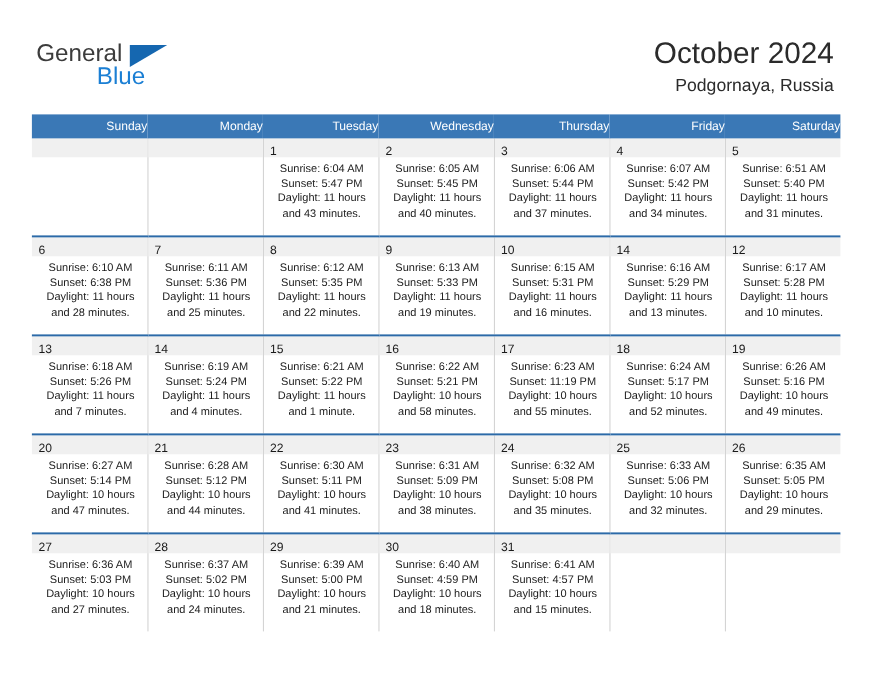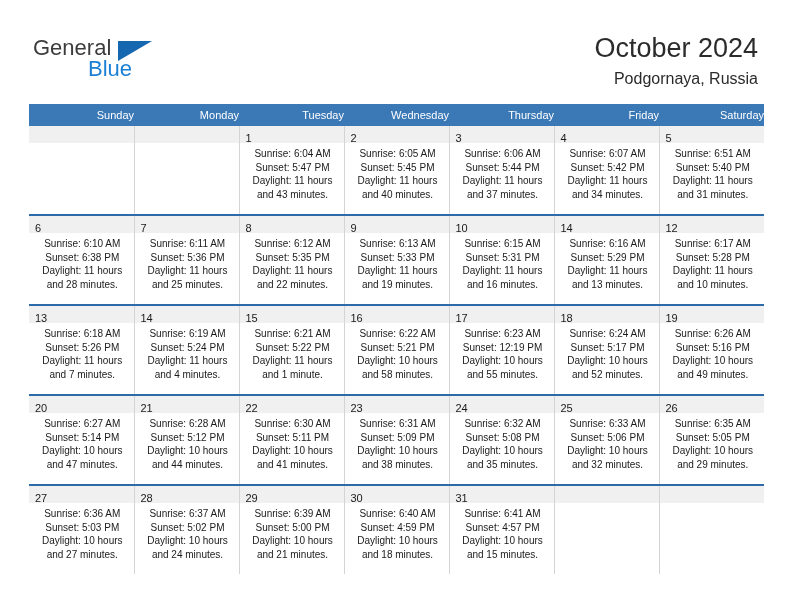--- a/index.html
+++ b/index.html
@@ -382,21 +382,21 @@
                   <div class="cell-line">Daylight: 10 hours</div>
                   <div class="cell-line">and 58 minutes.</div>
                 </div>
               </div>
             </td>
             <td>
               <div class="cell-inner">
                 <div class="daynum-band"><span class="daynum">17</span></div>
                 <div class="cell-body">
                   <div class="cell-line">Sunrise: 6:23 AM</div>
-                  <div class="cell-line">Sunset: 12:19 PM</div>
+                  <div class="cell-line">Sunset: 11:19 PM</div>
                   <div class="cell-line">Daylight: 10 hours</div>
                   <div class="cell-line">and 55 minutes.</div>
                 </div>
               </div>
             </td>
             <td>
               <div class="cell-inner">
                 <div class="daynum-band"><span class="daynum">18</span></div>
                 <div class="cell-body">
                   <div class="cell-line">Sunrise: 6:24 AM</div>

